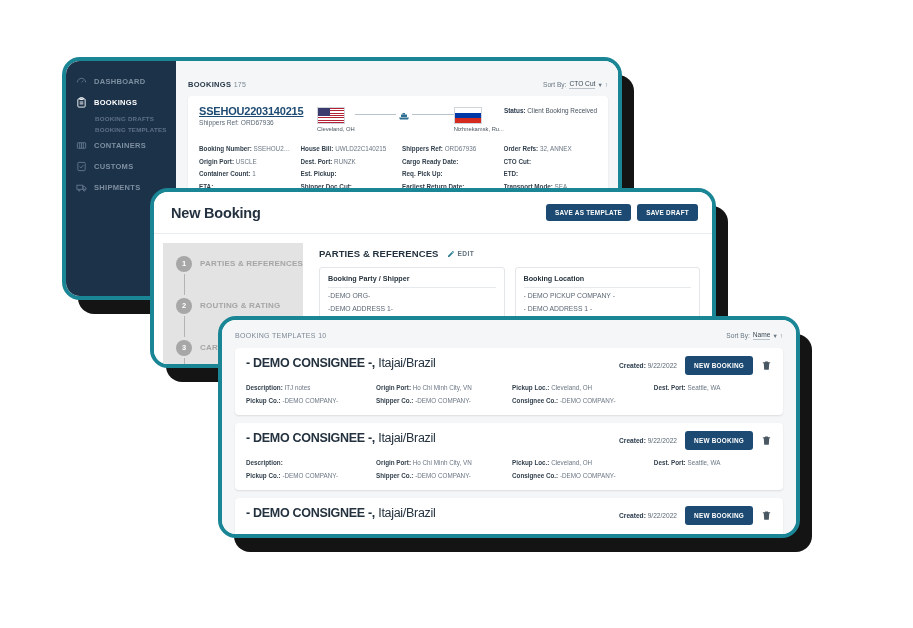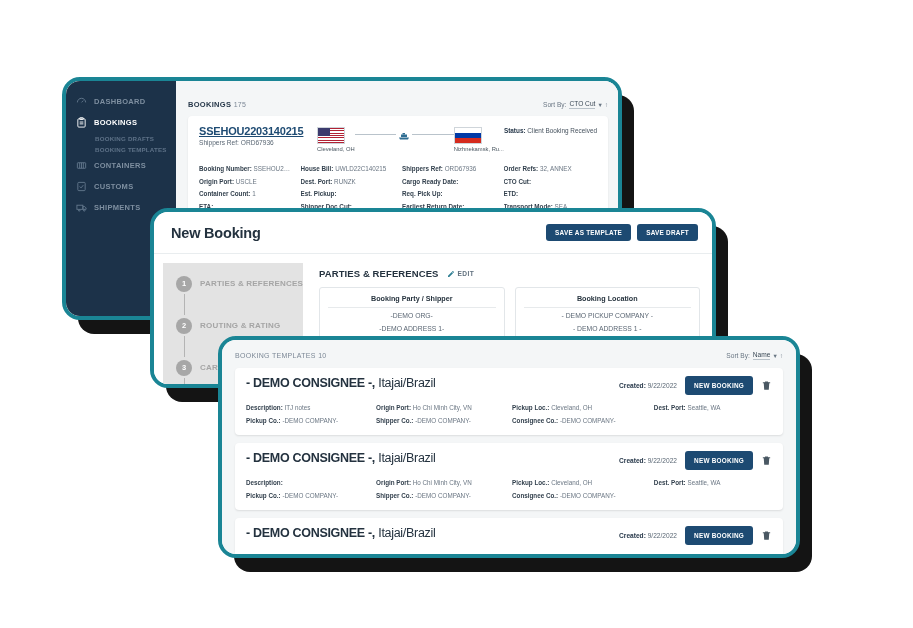--- a/index.html
+++ b/index.html
@@ -2,21 +2,21 @@
 <html><head>
 <meta charset="utf-8">
 <style>
   * { box-sizing: border-box; margin: 0; padding: 0; }
   html, body {
     width: 913px; height: 628px;
     background: #ffffff;
     font-family: "Liberation Sans", sans-serif;
     overflow: hidden;
   }
-  .stage { position: relative; width: 913px; height: 524px; margin-top: 20px; }
+  .stage { position: relative; width: 913px; height: 524px; }
 
   
   .win {
     position: absolute;
     background: #ffffff;
     border: 4px solid #1a8595;
     border-radius: 18px;
     overflow: hidden;
     box-shadow: 14px 16px 0 -2px rgba(0,0,0,0.92);
   }
@@ -98,21 +98,21 @@
     display:flex; align-items:center; justify-content:center;
   }
   .step-lbl { font-size:8px; font-weight:bold; color:#a5a5a5; letter-spacing:.2px; white-space:nowrap; }
   .step-connector { width:1px; height:21px; background:#b4b4b4; margin-left:20.5px; }
 
   .w2-content { flex:1; padding:5px 12px 0 16px; min-width:0; }
   .sect-head { display:flex; align-items:center; gap:8px; }
   .sect-title { font-size:9.5px; font-weight:bold; color:#24323f; letter-spacing:.1px; }
   .edit-link { font-size:6.6px; font-weight:bold; color:#5f6f7d; letter-spacing:.4px; display:flex; align-items:center; gap:3px;}
   .pencil { color:#2f7f93; }
-  .party-row { display:flex; gap:10px; margin-top:8px;text-align:center; }
+  .party-row { display:flex; gap:10px; margin-top:8px; }
   .party-card {
     flex:1; min-width:0; background:#ffffff; border:1px solid #e2e6e9; border-radius:3px;
     padding:6px 8px 0 8px; height:64px; overflow:hidden;
   }
   .party-title { font-size:7.2px; font-weight:bold; color:#27343f; padding-bottom:4px; border-bottom:1px solid #e7eaec; }
   .party-line { font-size:6.8px; color:#5a6673; line-height:1.62; margin-top:2px; white-space:nowrap; overflow:hidden; }
 
   
   .win-templates { left: 218px; top: 316px; width: 582px; height: 222px; }
   .w3-body { height:100%; background:#f4f6f7; padding:11px 13px 0 13px; overflow:hidden; }

